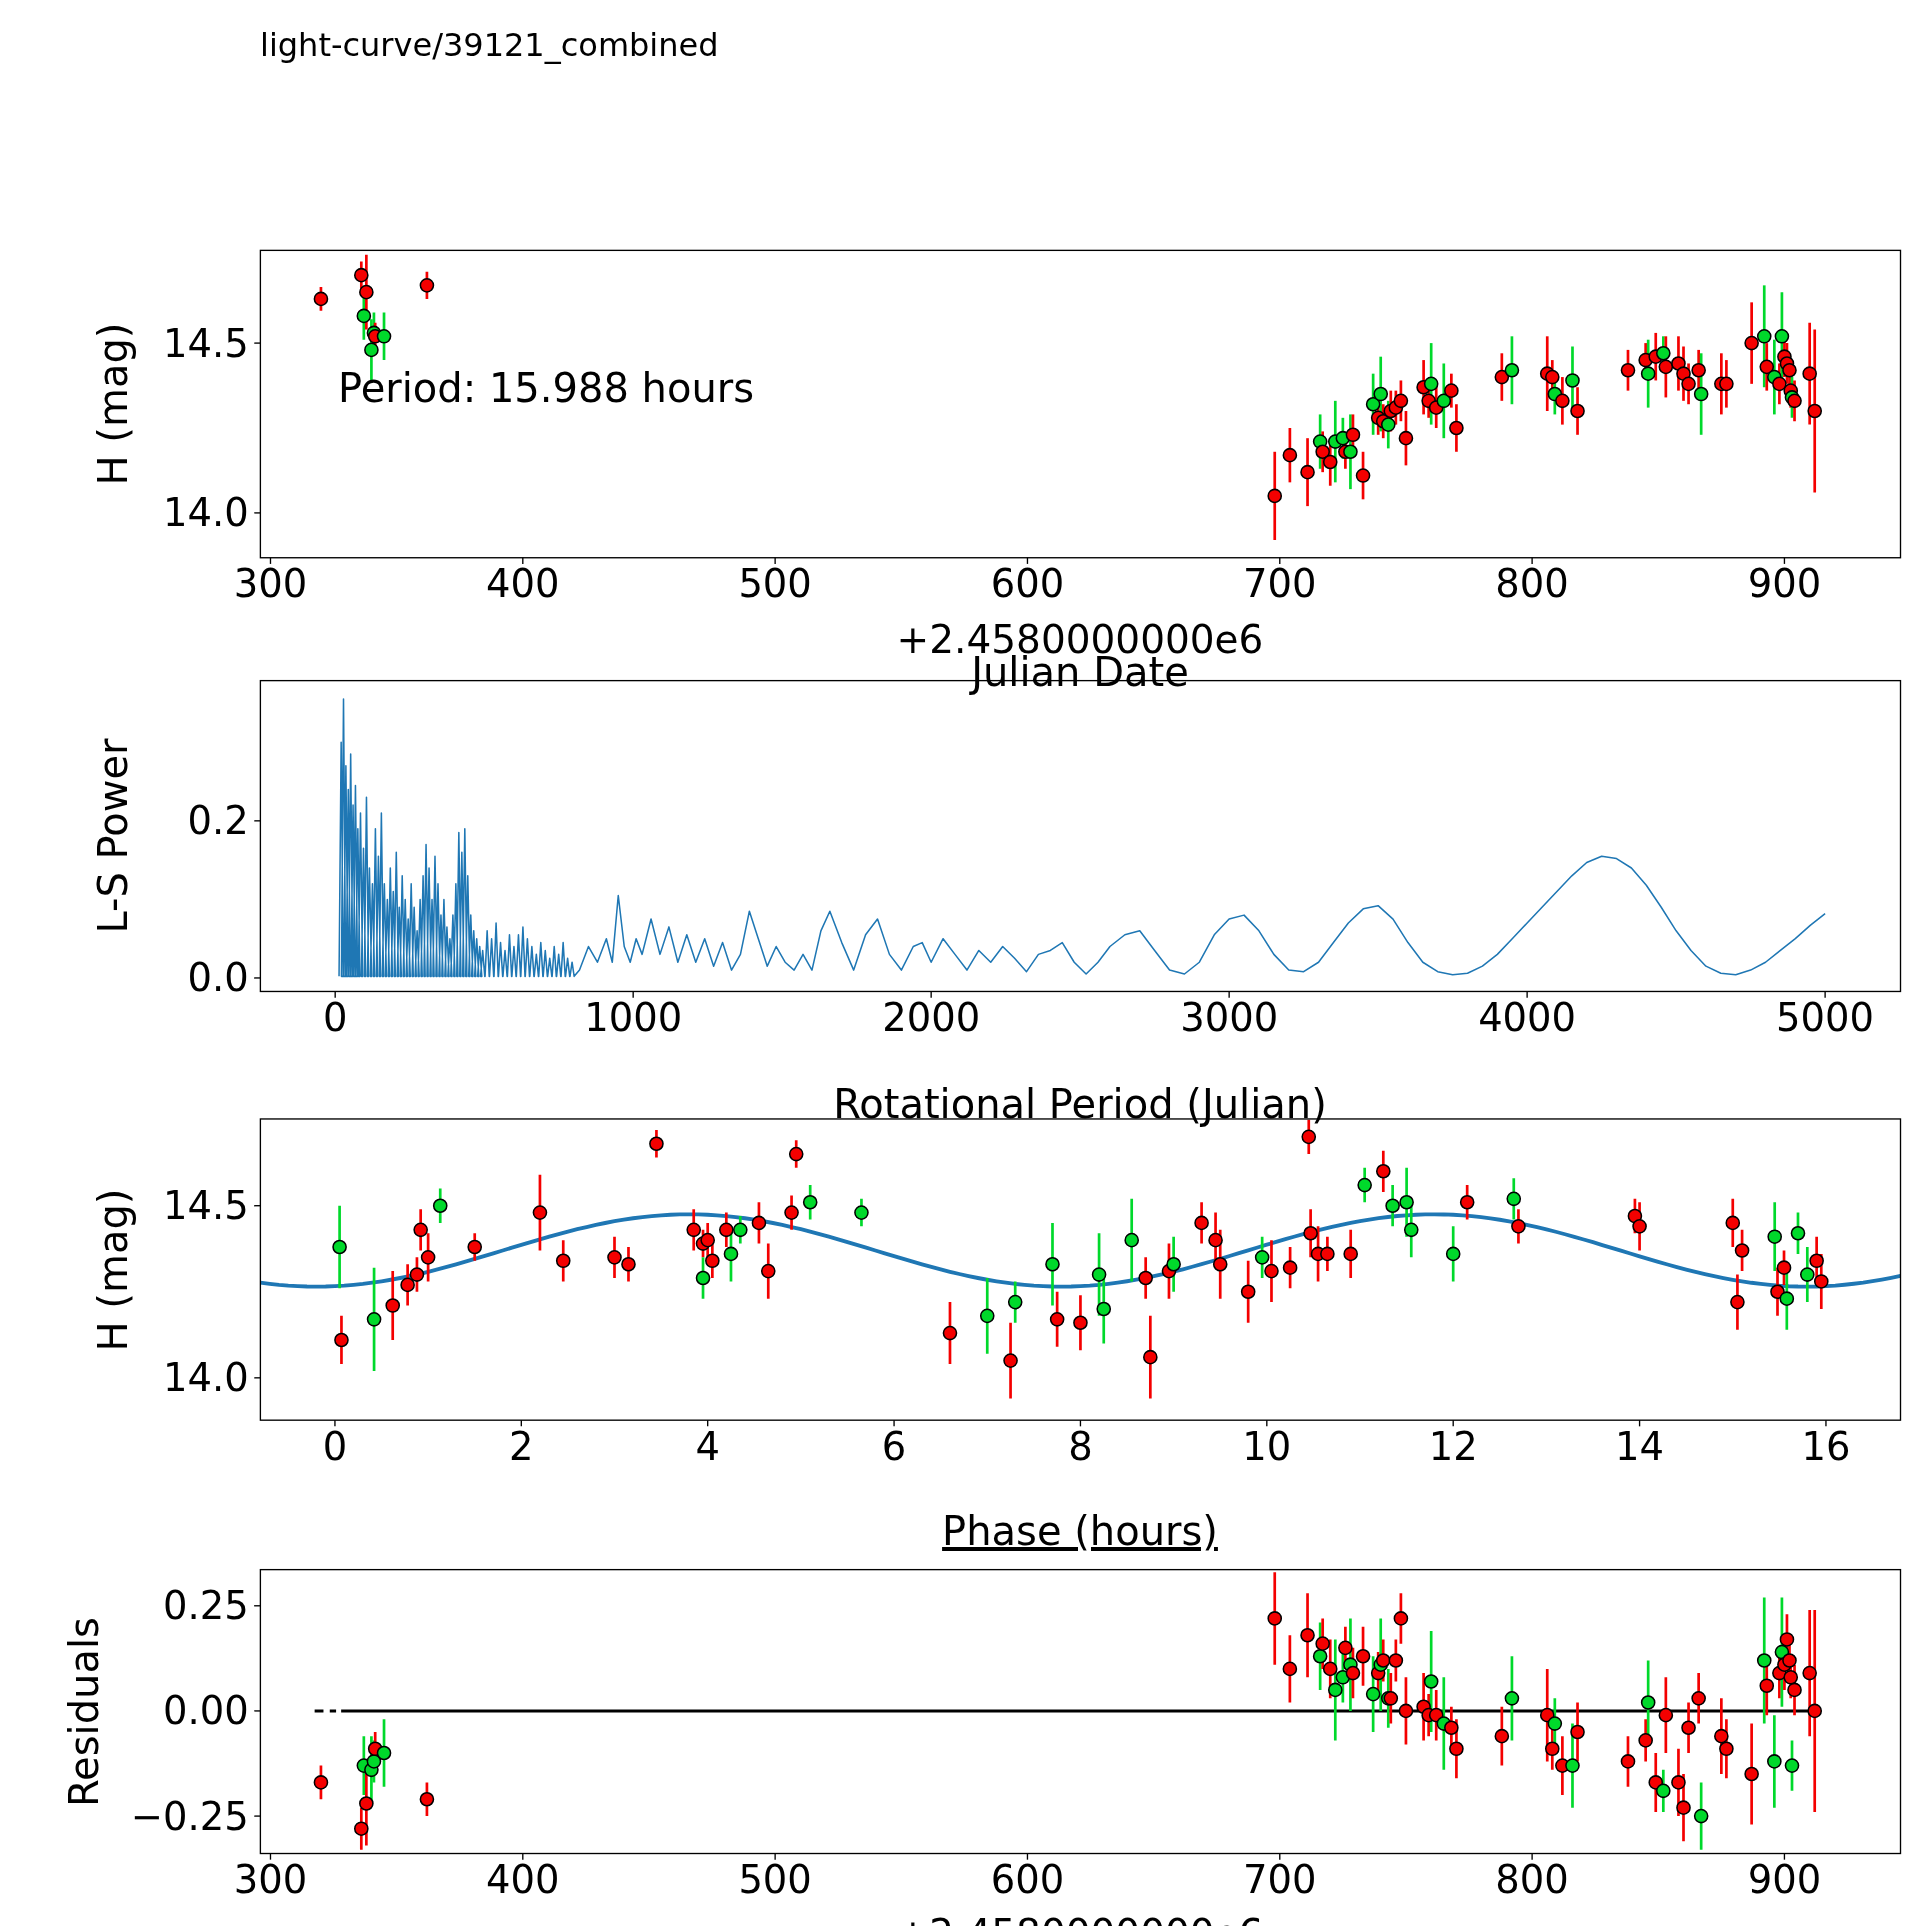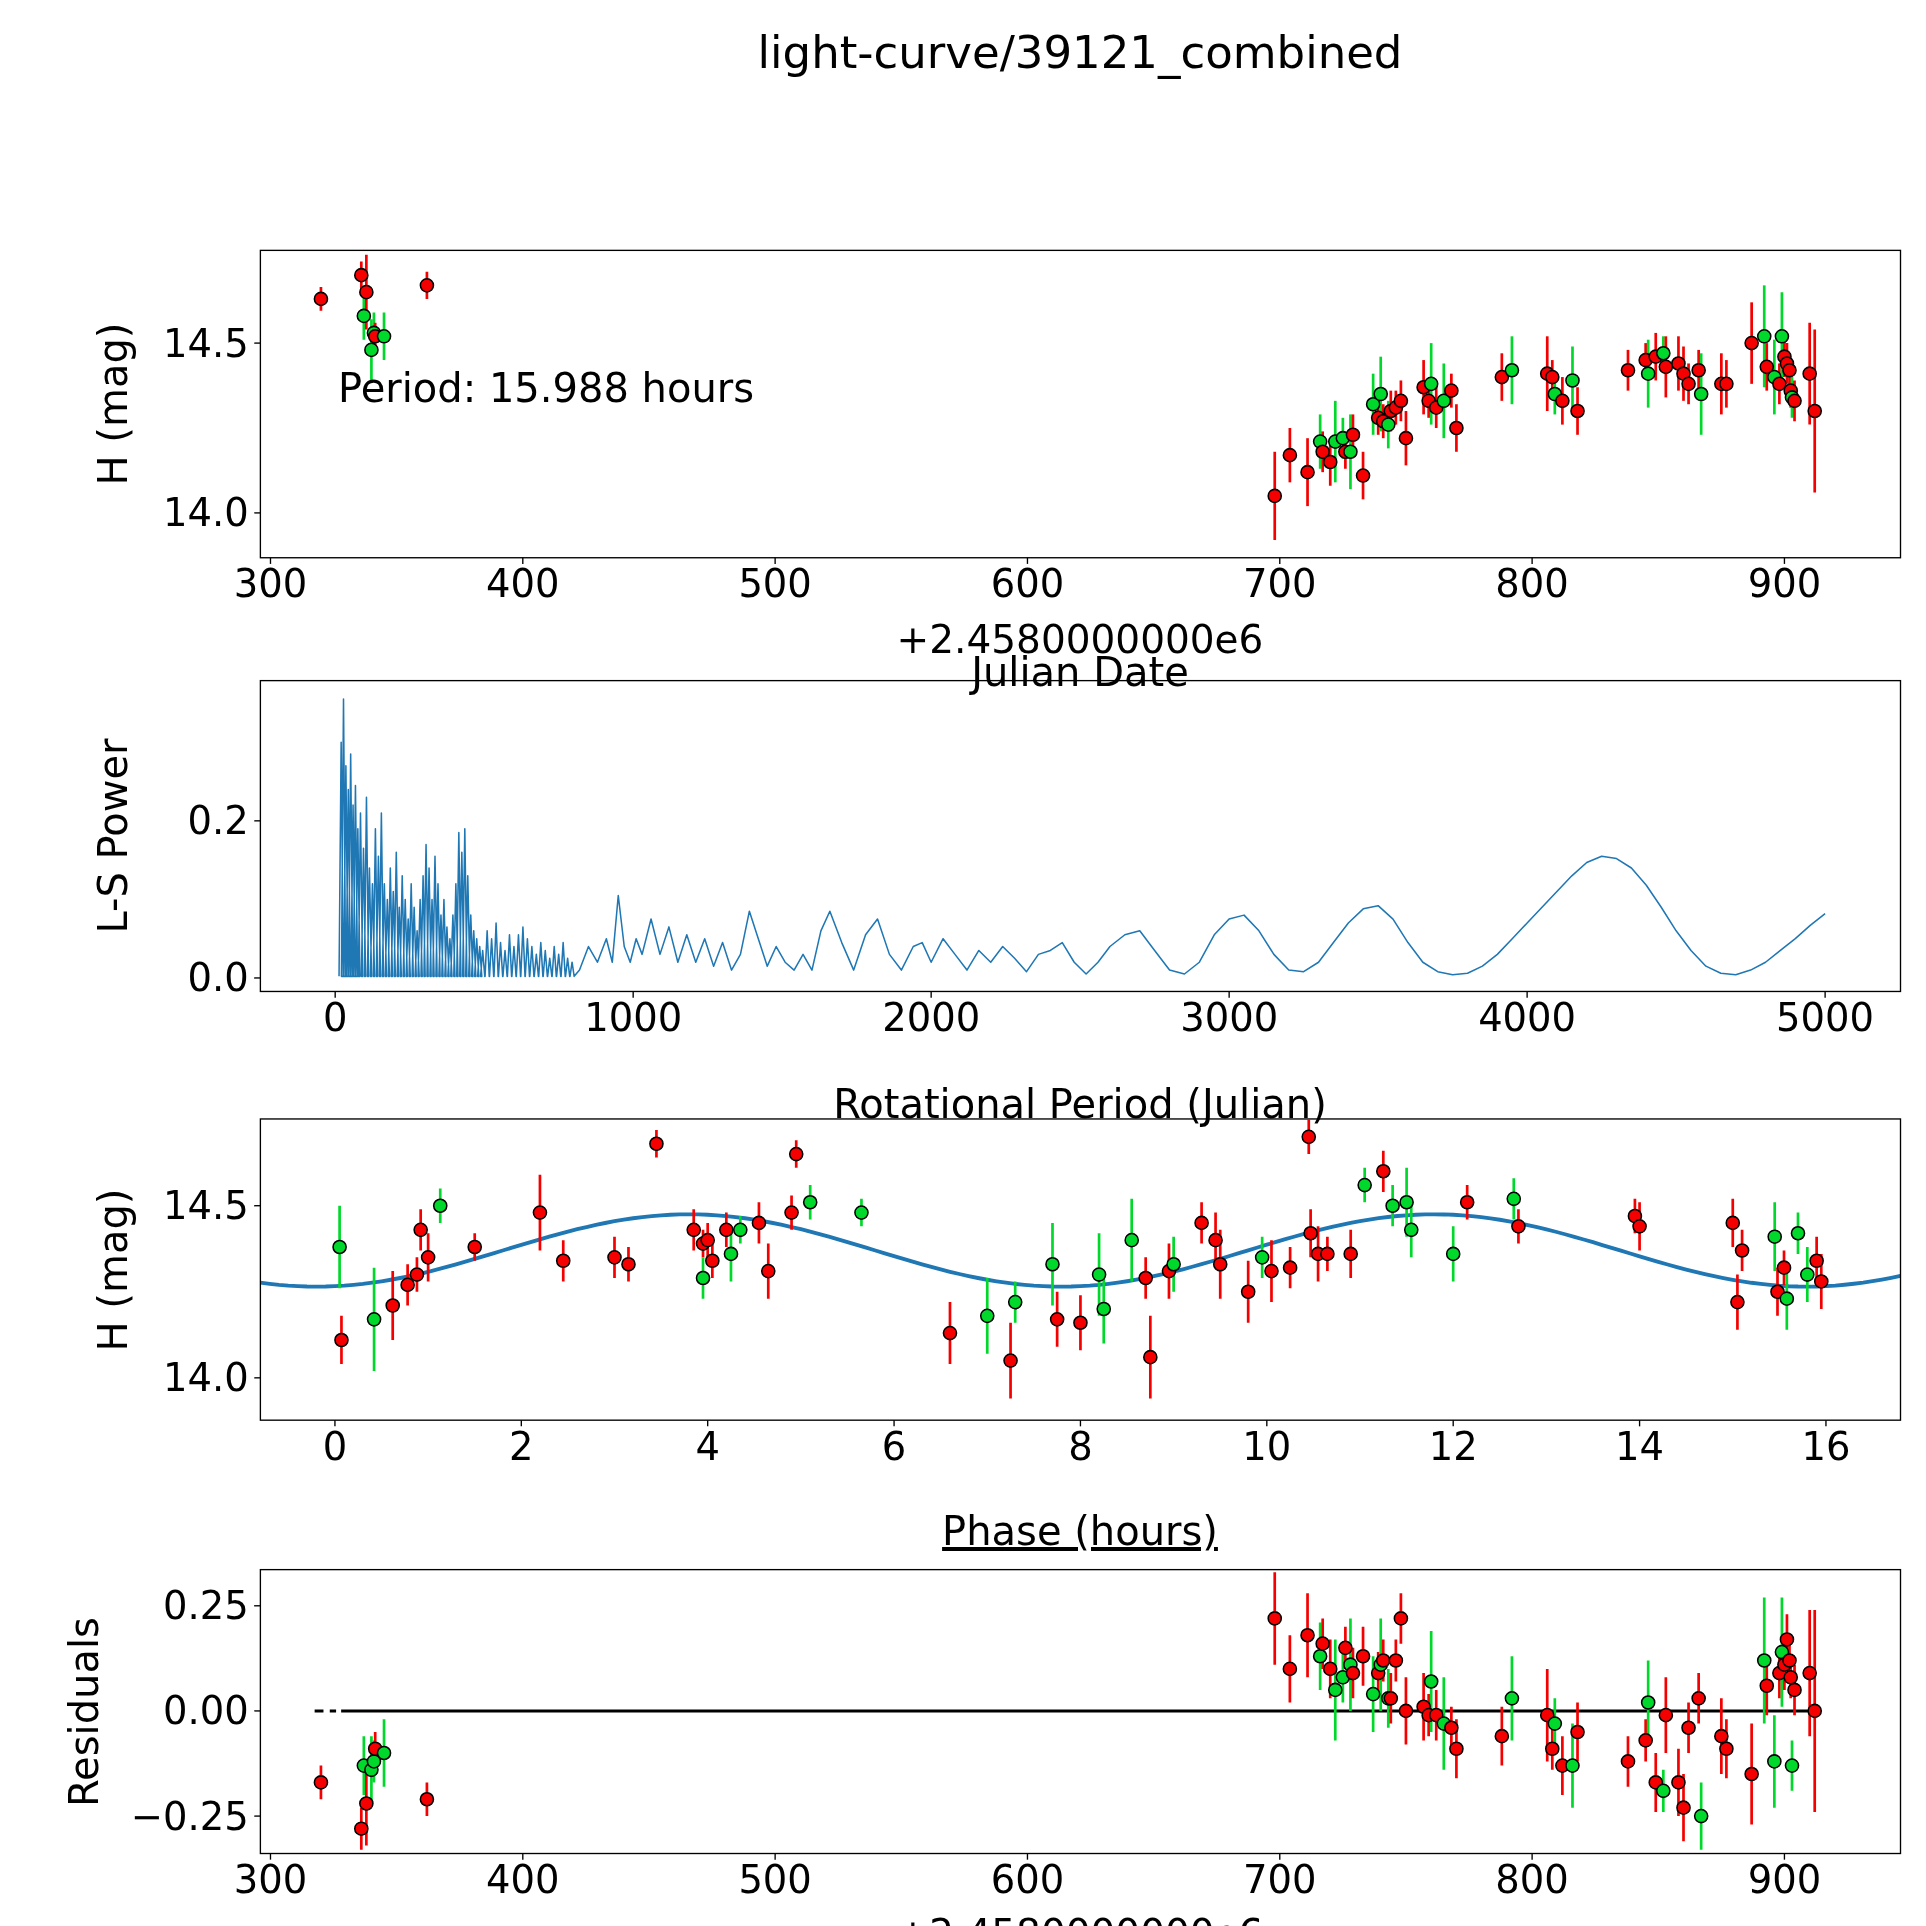--- a/index.html
+++ b/index.html
@@ -1,20 +1,20 @@
 <!DOCTYPE html>
 <html style="font-size:6.2px"><head>
 <meta charset="utf-8">
 <style>
   html,body{margin:0;padding:0;background:#ffffff;}
   body{width:2080px;height:2080px;position:relative;font-family:"DejaVu Sans",sans-serif;color:#000;}
   #figure{position:absolute;left:0;top:0;width:2080px;height:2080px;}
   #plot-svg{position:absolute;left:0;top:0;}
   .t{position:absolute;color:#000;white-space:nowrap;line-height:1.1;}
-  .title{left:260px;top:28px;width:1640px;text-align:center;font-size:45px;}
+  .title{left:260px;top:28px;width:1640px;font-size:32px;}
   .annotation{left:338px;top:366px;font-size:40px;}
   .xlabel{left:260px;width:1640px;text-align:center;font-size:40px;margin-top:34px;}
   #xl1{top:616px;} #xl2{top:1048px;} #xl3{top:1475px;text-decoration:underline;} #xl4{top:1909px;}
   .offset{left:260px;width:1640px;text-align:center;font-size:39px;}
   #off1{top:619px;} #off4{top:1913px;}
   .ylabel{width:539px;height:50px;text-align:center;font-size:40px;transform:rotate(-90deg);}
   #yl1{left:-154px;top:379px;} #yl2{left:-154px;top:811px;}
   #yl3{left:-154px;top:1245px;} #yl4{left:-183px;top:1687px;}
 </style>
 </head>

